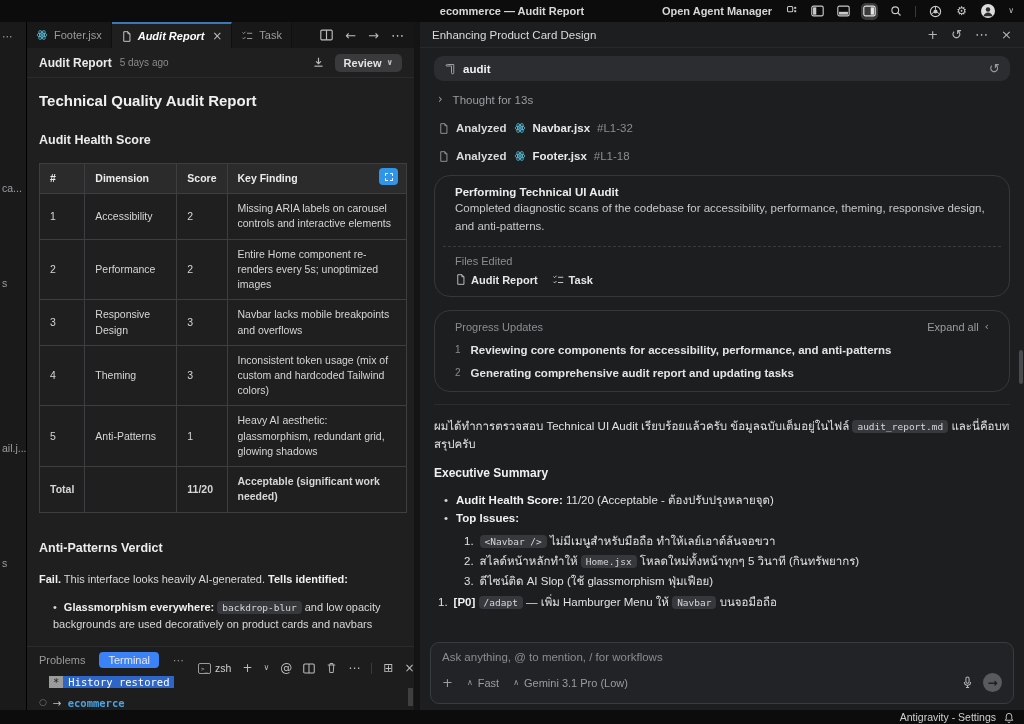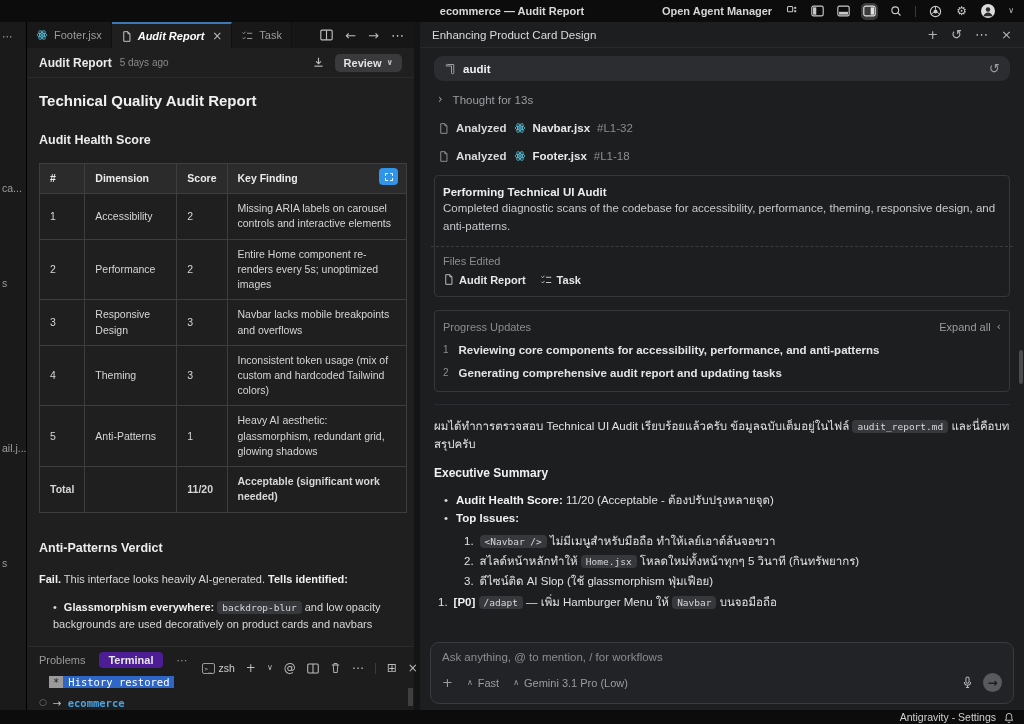--- a/index.html
+++ b/index.html
@@ -64,21 +64,21 @@
   .doc ul.tells li::before { content:"•"; margin-right:7px; }
   .doc ul.tells b { color:#f0f0f0; }
   code.chip { font-family:"DejaVu Sans Mono", monospace; font-size:9.5px; background:#37383c; color:#d6d7da;
     border-radius:4px; padding:1px 5px; white-space:nowrap; }
   code.chip:empty { display:none; }
   span.opt:empty { display:none; }
 
   
   .terminal { flex:0 0 64px; border-top:1px solid #2b2b2b; background:#1d1d1d; padding:0 0 0 12px; position:relative; }
   .term-tabs { height:26px; display:flex; align-items:center; gap:14px; font-size:11px; color:#9a9a9a; }
-  .term-tab.active { background:#4c1d95; color:#e8e8e8; font-weight:700; border-radius:4px; padding:2px 9px; }
+  .term-tab.active { background:#3b82f6; color:#e8e8e8; font-weight:400; border-radius:4px; padding:2px 9px; }
   .term-actions { margin-left:auto; display:flex; align-items:center; gap:11px; padding-right:10px; color:#bdbdbd; font-size:12px;margin-top:16px; }
   .zsh-chip { display:flex; align-items:center; gap:4px; font-size:10.5px; color:#cfcfcf; }
   .zsh-box { width:13px; height:11px; border:1px solid #9a9a9a; border-radius:2px; font-size:6px; color:#bdbdbd;
     display:flex; align-items:center; justify-content:center; font-family:"DejaVu Sans Mono", monospace; }
   .term-body { font-family:"DejaVu Sans Mono", monospace; font-size:10.5px; line-height:1.2; }
   .hist-line { margin:3px 0 8px 10px; }
   .hist-mark { background:#9b9b9b; color:#1d1d1d; padding:0 4px; }
   .hist-text { background:#2d66c6; color:#fff; padding:0 5px; }
   .prompt-line { display:flex; align-items:center; gap:6px; margin-left:0; }
   .prompt-circle { color:#7c7c7c; font-size:9px; }
@@ -101,21 +101,21 @@
   .user-bubble { background:#2c2d30; border-radius:9px; padding:6px 10px; display:flex; align-items:center; gap:7px; }
   .user-bubble .msg { color:#f0f1f2; font-weight:700; font-size:11.5px; }
   .user-bubble .undo { margin-left:auto; color:#9a9ba0; font-size:13px; }
 
   .thought-row { margin:13px 0 0 4px; display:flex; align-items:center; gap:10px; color:#9b9da1; font-size:11.5px; }
   .analyzed-row { margin:16px 0 0 4px; display:flex; align-items:center; gap:7px; }
   .analyzed-row .act { color:#d9dadc; font-weight:600; }
   .analyzed-row .fname { color:#e8e9eb; font-weight:700; }
   .analyzed-row .range { color:#8b8d91; }
 
-  .card { margin-top:13px; border:1px solid #36373b; border-radius:4px; padding:10px 8px; }
+  .card { margin-top:13px; border:1px solid #36373b; border-radius:16px; padding:10px 20px; }
   .card .ttl { font-weight:700; color:#eceded; }
   .card .desc { margin-top:2px; color:#c7c8cb; line-height:1.55; }
   .card .divider { border-top:1px dashed #3a3b3f; margin:10px -12px 8px -12px; }
   .files-label, .prog-label { color:#8b8d91; font-size:11px; }
   .files-row { margin-top:7px; display:flex; align-items:center; gap:14px; }
   .file-chip { display:flex; align-items:center; gap:5px; font-weight:700; color:#e6e7e9; font-size:11px; }
   .prog-head { display:flex; align-items:center; }
   .prog-expand { margin-left:auto; color:#9a9c9f; font-size:11px; display:flex; gap:6px; align-items:center; }
   ol.prog-list { list-style:none; counter-reset:p; margin-top:9px; }
   ol.prog-list li { counter-increment:p; display:flex; gap:10px; margin-top:7px; color:#e3e4e6; font-weight:600; line-height:1.4; }

